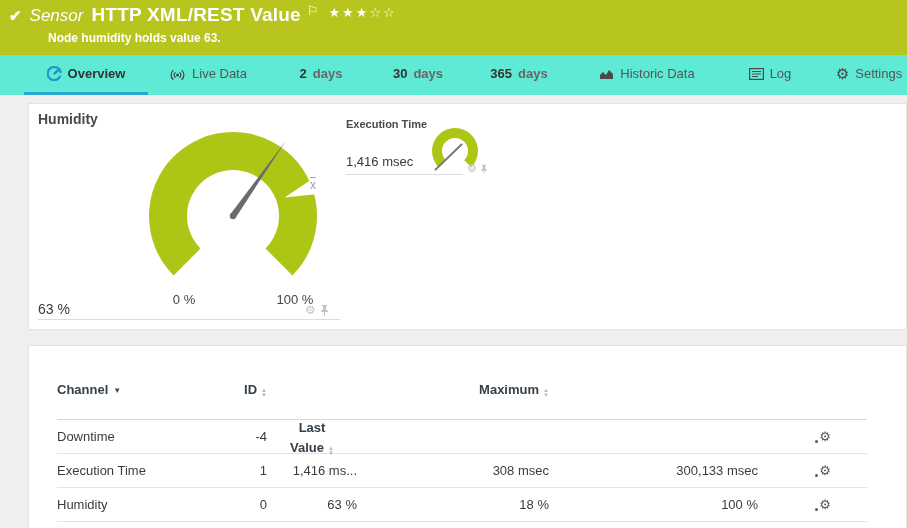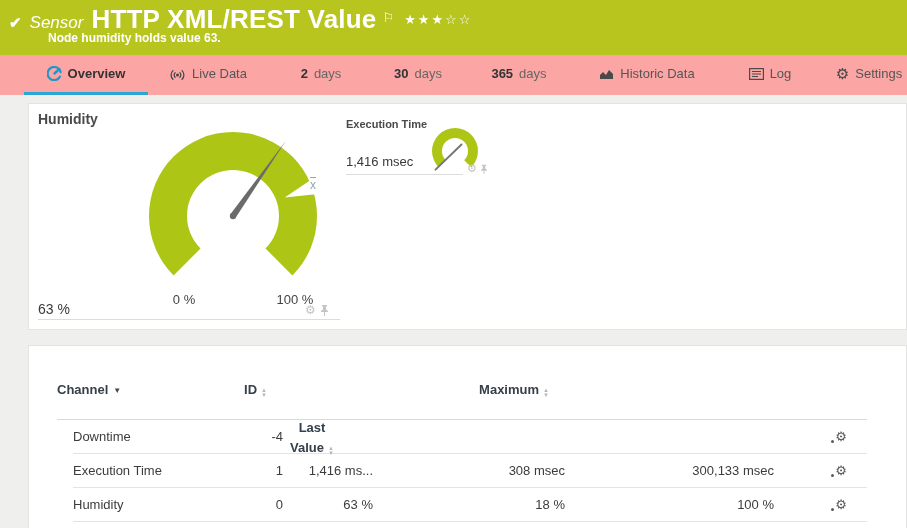--- a/index.html
+++ b/index.html
@@ -7,32 +7,32 @@
   body {
     width:907px; height:528px; position:relative; overflow:hidden;
     background:#efefee; font-family:"Liberation Sans", sans-serif;
   }
 
   
   .green-header { position:absolute; left:0; top:0; width:907px; height:55px; background:#b7c51e; color:#fff; }
   .h-row1 { position:absolute; left:9px; top:4px; display:flex; align-items:baseline; }
   .check { font-size:15px; font-weight:700; margin-right:8px; }
   .kind { font-style:italic; font-size:17px; margin-right:8px; }
-  .sensor-title { font-weight:700; font-size:26px; letter-spacing:.2px; }
+  .sensor-title { font-weight:700; font-size:19px; letter-spacing:.2px; }
   .flag { font-size:13px; margin-left:6px; position:relative; top:-6px; }
   .stars { font-size:13px; letter-spacing:2px; margin-left:10px; position:relative; top:-4px; }
   .h-sub { position:absolute; left:48px; top:31px; font-size:12px; font-weight:700; }
 
   
-  .tabbar { position:absolute; left:0; top:55px; width:907px; height:40px; background:#fca5a5; }
+  .tabbar { position:absolute; left:0; top:55px; width:907px; height:40px; background:#5eead4; }
   .tab { position:absolute; top:0; height:40px; display:flex; align-items:center; justify-content:center;
          gap:6px; font-size:13px; color:#555; cursor:pointer; border-bottom:3px solid transparent; }
   .tab.active { border-bottom-color:#2aa6d5; color:#333; font-weight:700; }
   .tab .num { font-weight:700; color:#333; }
-  .tab .unit { color:#666; font-weight:400; }
+  .tab .unit { color:#666; font-weight:700; }
   .tab .glyph { font-size:15px; color:#444; line-height:1; }
   #tab-overview { left:24px;  width:124px; }
   #tab-livedata { left:160px; width:96px;text-align:center; }
   #tab-2days    { left:290px; width:62px; }
   #tab-30days   { left:383px; width:70px; }
   #tab-365days  { left:480px; width:78px; }
   #tab-historic { left:590px; width:114px; }
   #tab-log      { left:740px; width:60px; }
   #tab-settings { left:830px; width:78px; }
 
@@ -56,21 +56,21 @@
   .mini-gauge { position:absolute; left:394px; top:13px; }
   .exec-value { position:absolute; left:317px; top:50px; font-size:13px; color:#3a3a3a; }
   .exec-icons { position:absolute; left:438px; top:58px; display:flex; gap:3px; align-items:center; color:#c4c4c4; font-size:11px; }
   .exec-rule  { position:absolute; left:317px; top:70px; width:117px; border-top:1px solid #dcdcdc; }
 
   
   .table-wrap { position:absolute; left:28px; top:22px; width:810px; font-size:13px; color:#3c3c3c; }
   .trow { display:grid; grid-template-columns:150px 60px 90px 192px 209px 95px; align-items:center; }
   .thead { height:52px; align-items:start; padding-top:14px; border-bottom:1px solid #d9d9d9;
            color:#36404a; font-weight:700; }
-  .drow  { height:34px; border-bottom:1px solid #e4e4e4;margin-left:16px; }
+  .drow  { height:34px; border-bottom:1px solid #e4e4e4; }
   .c-id, .c-last, .c-min, .c-max { text-align:right; }
   .c-lasthead { text-align:center; line-height:1.5;margin-top:36px; }
   .c-act { text-align:right; padding-right:22px; }
   .sort { display:inline-flex; flex-direction:column; margin-left:4px; font-size:6px; line-height:5px;
           color:#b8b8b8; vertical-align:2px; }
   .caret { font-size:8px; color:#3c4a56; margin-left:5px; vertical-align:1px; }
   .chan-settings { position:relative; display:inline-block; font-size:13px; color:#5a5a5a; cursor:pointer; }
   .chan-settings .dot { position:absolute; left:-4px; bottom:1px; width:3px; height:3px; border-radius:50%; background:#5a5a5a; }
   .gear-small { cursor:pointer; }
 </style>

